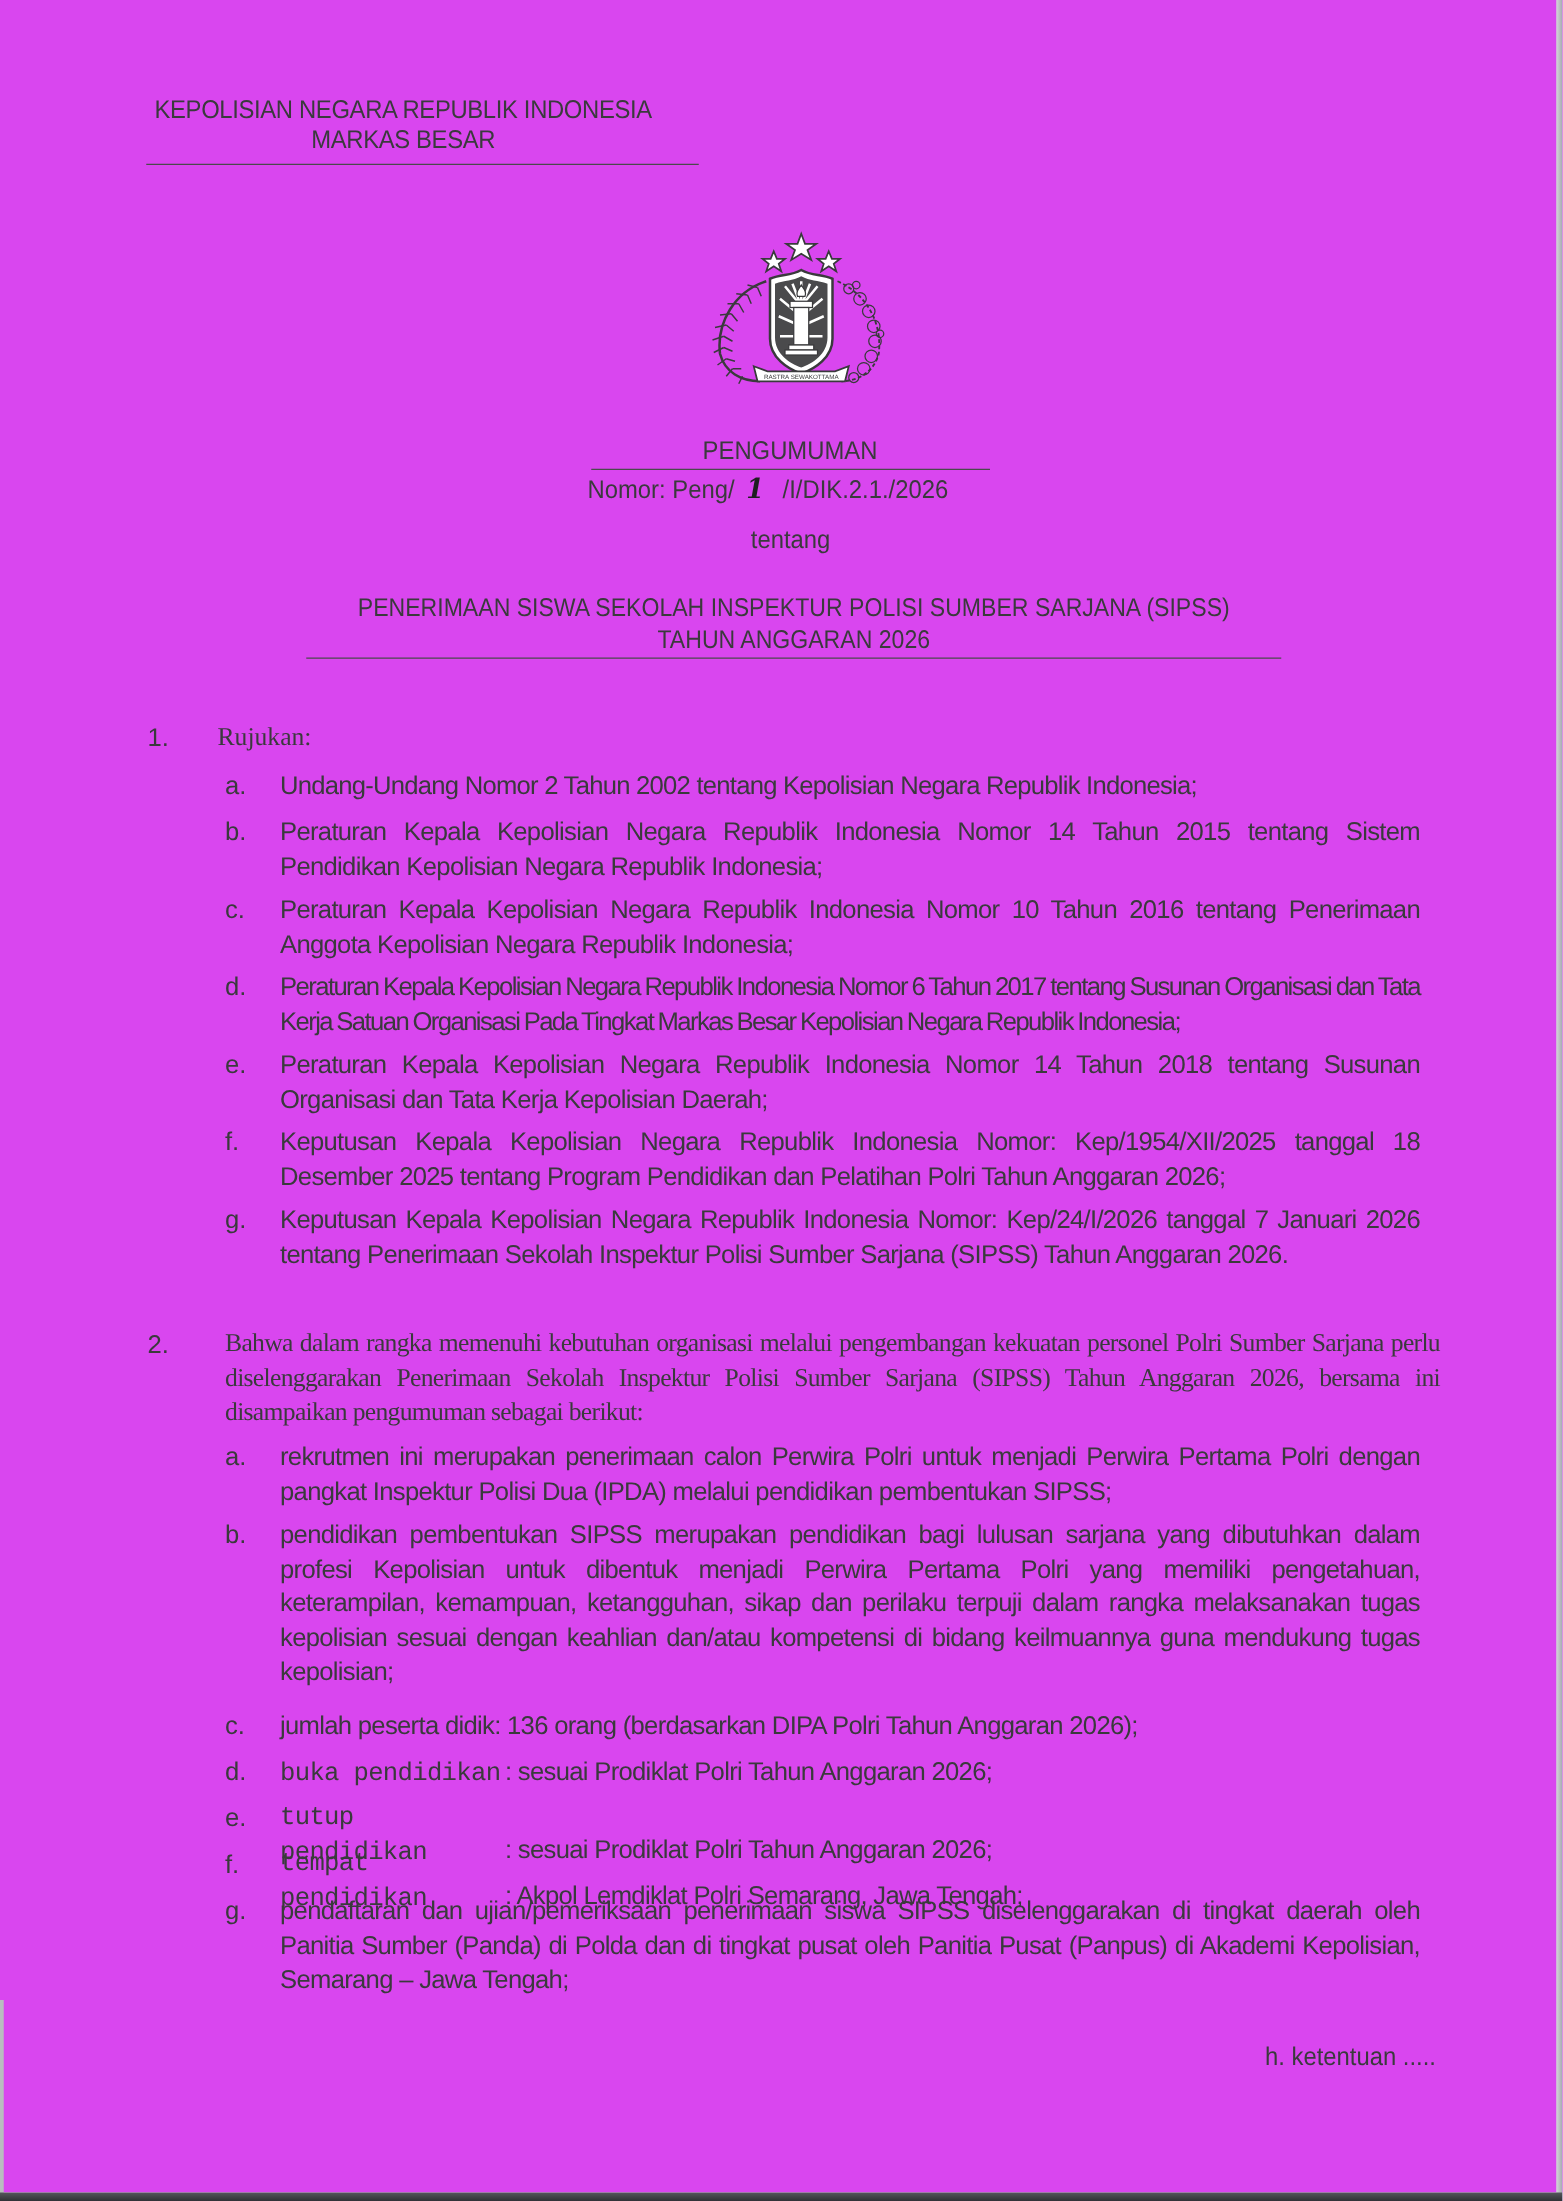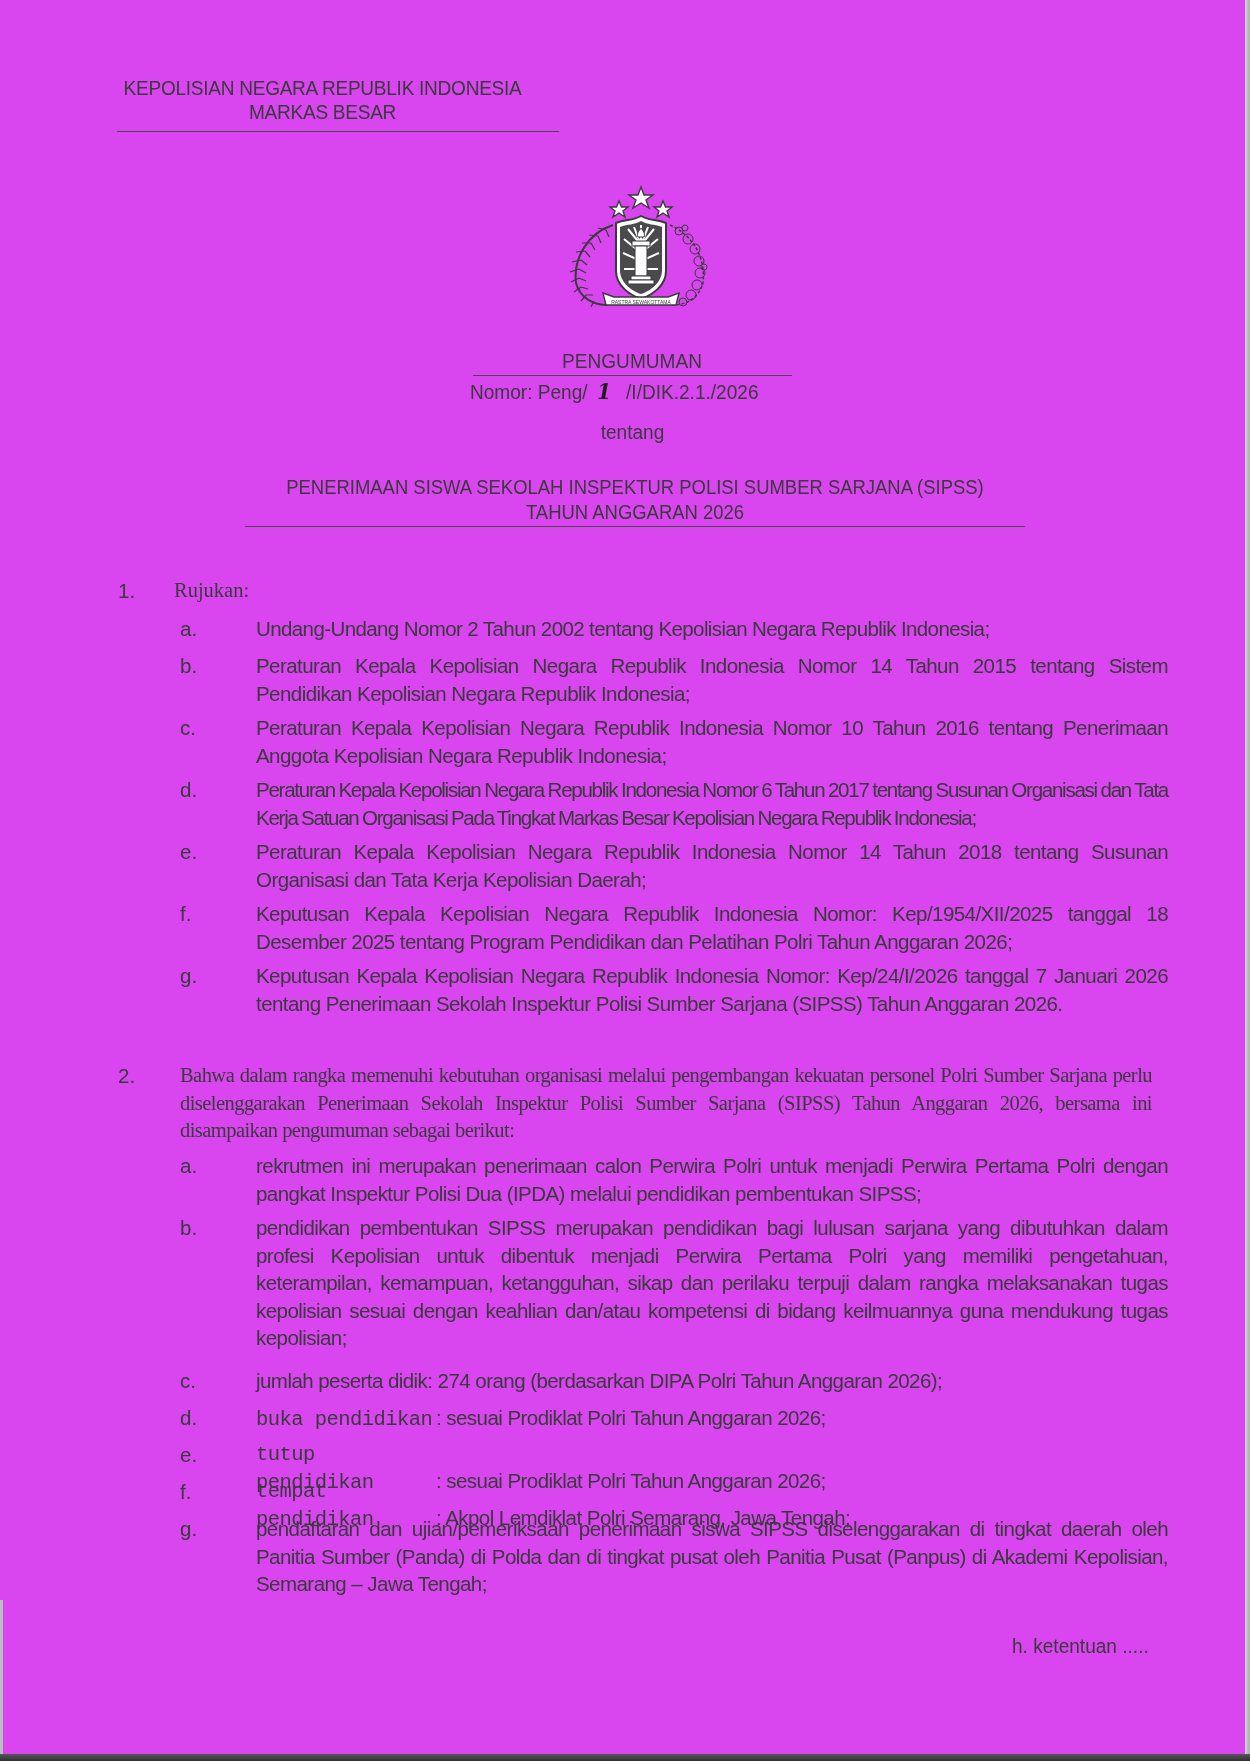--- a/index.html
+++ b/index.html
@@ -171,21 +171,21 @@
     left: 62px;
     width: 970px;
   }
   .item-letter {
     position: absolute;
     left: 0;
     width: 40px;
   }
   .item-text {
     position: absolute;
-    left: 76px;
+    left: 44px;
     width: 912px;
     text-align: justify;
     text-align-last: left;
   }
   .txt {
     letter-spacing: -0.55px;
     word-spacing: 0px;
   }
   .tight { letter-spacing: -1.25px; word-spacing: -1px; }
 
@@ -319,21 +319,21 @@
     <div class="item" style="top:575px">
       <div class="item-letter">a.</div>
       <div class="item-text txt">rekrutmen ini merupakan penerimaan calon Perwira Polri untuk menjadi Perwira Pertama Polri dengan pangkat Inspektur Polisi Dua (IPDA) melalui pendidikan pembentukan SIPSS;</div>
     </div>
     <div class="item" style="top:637px">
       <div class="item-letter">b.</div>
       <div class="item-text txt">pendidikan pembentukan SIPSS merupakan pendidikan bagi lulusan sarjana yang dibutuhkan dalam profesi Kepolisian untuk dibentuk menjadi Perwira Pertama Polri yang memiliki pengetahuan, keterampilan, kemampuan, ketangguhan, sikap dan perilaku terpuji dalam rangka melaksanakan tugas kepolisian sesuai dengan keahlian dan/atau kompetensi di bidang keilmuannya guna mendukung tugas kepolisian;</div>
     </div>
     <div class="item" style="top:790px">
       <div class="item-letter">c.</div>
-      <div class="item-text txt">jumlah peserta didik: 274 orang (berdasarkan DIPA Polri Tahun Anggaran 2026);</div>
+      <div class="item-text txt">jumlah peserta didik: 136 orang (berdasarkan DIPA Polri Tahun Anggaran 2026);</div>
     </div>
     <div class="item" style="top:827px">
       <div class="item-letter">d.</div>
       <div class="item-text txt">
         <span class="kv-label">buka pendidikan</span><span>: sesuai Prodiklat Polri Tahun Anggaran 2026;</span>
       </div>
     </div>
     <div class="item" style="top:864px">
       <div class="item-letter">e.</div>
       <div class="item-text txt">

